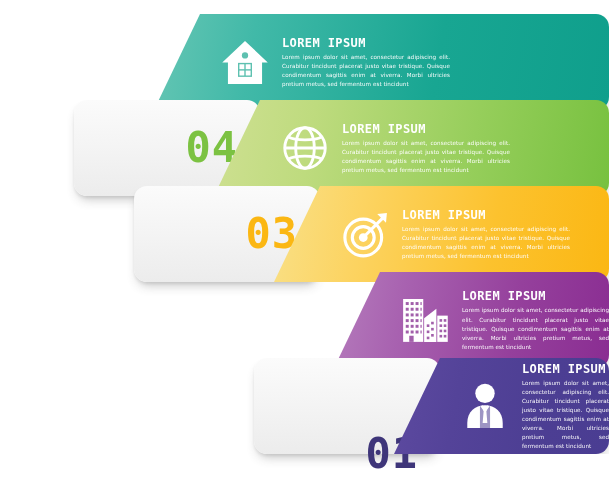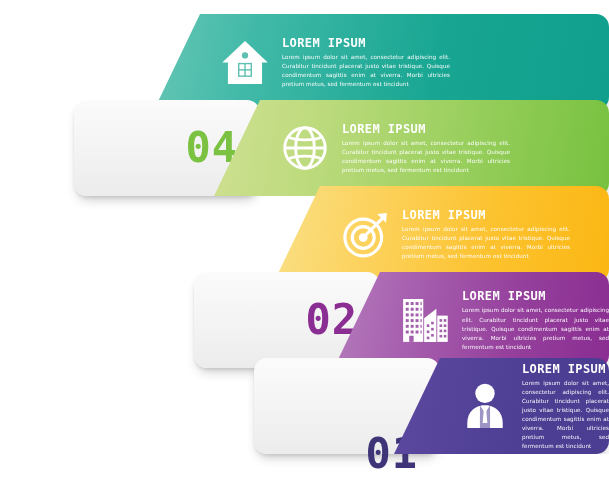--- a/index.html
+++ b/index.html
@@ -140,20 +140,23 @@
         </div>
         <div class="txt">
           <h3>LOREM IPSUM</h3>
           <p>Lorem ipsum dolor sit amet, consectetur adipiscing elit. Curabitur tincidunt placerat justo vitae tristique. Quisque condimentum sagittis enim at viverra. Morbi ultricies pretium metus, sed fermentum est tincidunt</p>
         </div>
       </div>
     </div>
   </div>
 
   <div class="row" id="row3">
+    <div class="plate">
+      <span class="num">03</span>
+    </div>
     <div class="band">
       <div class="band-inner">
         <div class="icon-wrap">
           <svg width="56" height="56" viewBox="0 0 64 64">
             <g fill="none" stroke="#ffffff" stroke-width="3.6">
               <circle cx="30" cy="36" r="21"></circle>
               <circle cx="30" cy="36" r="12.5"></circle>
             </g>
             <circle cx="30" cy="36" r="5" fill="#ffffff"></circle>
             <path d="M30 36 L55 11" stroke="#ffffff" stroke-width="3.6" fill="none"></path>
@@ -162,23 +165,20 @@
         </div>
         <div class="txt">
           <h3>LOREM IPSUM</h3>
           <p>Lorem ipsum dolor sit amet, consectetur adipiscing elit. Curabitur tincidunt placerat justo vitae tristique. Quisque condimentum sagittis enim at viverra. Morbi ultricies pretium metus, sed fermentum est tincidunt</p>
         </div>
       </div>
     </div>
   </div>
 
   <div class="row" id="row2">
-    <div class="plate">
-      <span class="num">02</span>
-    </div>
     <div class="band">
       <div class="band-inner">
         <div class="icon-wrap">
           <svg width="56" height="56" viewBox="0 0 64 64" fill="#ffffff">
             <rect x="7" y="8" width="23" height="49"></rect>
             <path d="M31 30 L45 19 L45 57 L31 57 Z"></path>
             <rect x="46" y="27" width="12" height="30"></rect>
             <g fill="#a25faa">
               <rect x="10" y="11.5" width="3.4" height="3.4"></rect>
                 <rect x="15.6" y="11.5" width="3.4" height="3.4"></rect>

